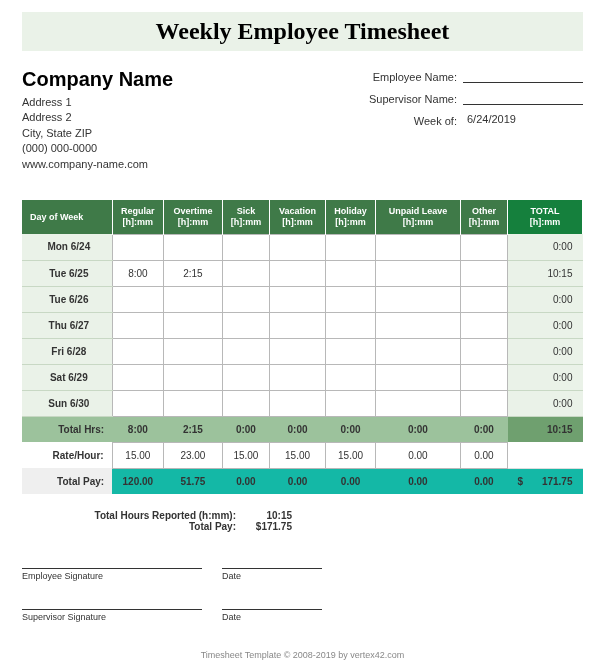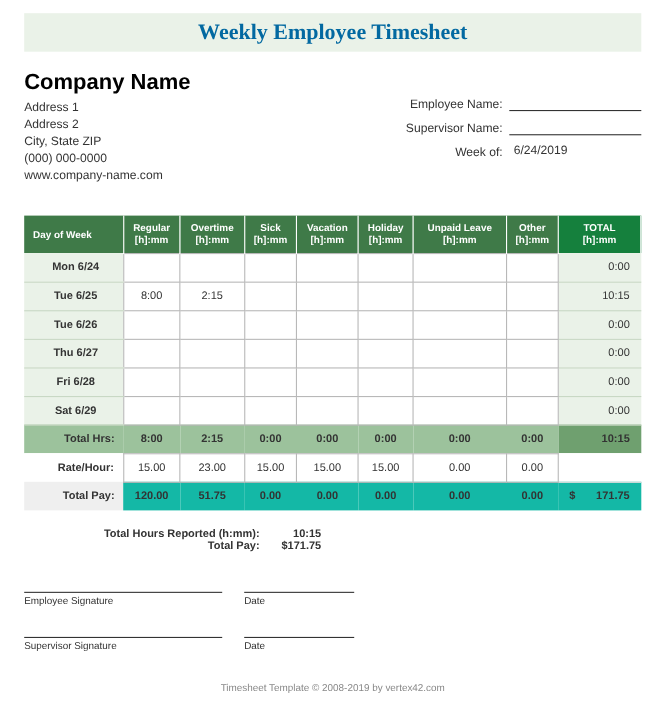--- a/index.html
+++ b/index.html
@@ -1,23 +1,23 @@
 <!DOCTYPE html>
 <html><head>
 <meta charset="utf-8">
 <style>
   * { box-sizing: border-box; margin: 0; padding: 0; }
   body { font-family: Arial, sans-serif; font-size: 11px; color: #333; background: #fff; width: 605px; }
   .container { width: 605px; padding: 12px 22px; }
   .title-bar { background: #eaf2e8; padding: 6px 0; text-align: center; margin-bottom: 14px; }
-  .title-bar h1 { color: #0369a1; font-size: 20px; font-weight: bold; font-family: Georgia, serif; }
+  .title-bar h1 { color: #000000; font-size: 24px; font-weight: bold; font-family: Georgia, serif; }
   .header { display: flex; justify-content: space-between; margin-bottom: 28px; }
   .company { line-height: 1.4; }
   .company .name { font-size: 20px; font-weight: bold; color: #000; margin-bottom: 2px; }
-  .meta { text-align: right; font-size: 11px; margin-top: 26px; }
+  .meta { text-align: right; font-size: 11px; margin-top: 4px; }
   .meta-row { margin-bottom: 8px; display: flex; justify-content: flex-end; align-items: flex-end; }
   .meta-label { margin-right: 6px; }
   .meta-line { display: inline-block; width: 120px; border-bottom: 1px solid #333; height: 14px; text-align: left; padding-left: 4px; }
   table.timesheet { width: 100%; border-collapse: collapse; }
   table.timesheet th { background: #3f7a48; color: #fff; font-size: 9px; font-weight: bold; padding: 6px 2px; text-align: center; line-height: 1.2; border-right: 1px solid #fff; }
   table.timesheet th:first-child { text-align: left; padding-left: 8px; }
   table.timesheet th.total-col { background: #15803d; }
   table.timesheet td { padding: 6px 4px; text-align: center; font-size: 10px; height: 26px; }
   table.timesheet tbody tr td:first-child { background: #eaf2e8; font-weight: bold; text-align: center; padding-left: 8px; border-bottom: 1px solid #c8d8c4; }
   table.timesheet tbody tr td.cell { border: 1px solid #b8b8b8; background: #fff; }
@@ -150,20 +150,31 @@
           <td>Sat 6/29</td>
           <td class="cell"></td>
           <td class="cell"></td>
           <td class="cell"></td>
           <td class="cell"></td>
           <td class="cell"></td>
           <td class="cell"></td>
           <td class="cell"></td>
           <td class="total-cell">0:00</td>
         </tr>
+        <tr>
+          <td>Sun 6/30</td>
+          <td class="cell"></td>
+          <td class="cell"></td>
+          <td class="cell"></td>
+          <td class="cell"></td>
+          <td class="cell"></td>
+          <td class="cell"></td>
+          <td class="cell"></td>
+          <td class="total-cell">0:00</td>
+        </tr>
       </tbody>
     <tbody>
       <tr class="total-hrs-row">
         <td>Total Hrs:</td>
         <td>8:00</td>
           <td>2:15</td>
           <td>0:00</td>
         <td>0:00</td>
           <td>0:00</td>
           <td>0:00</td>

